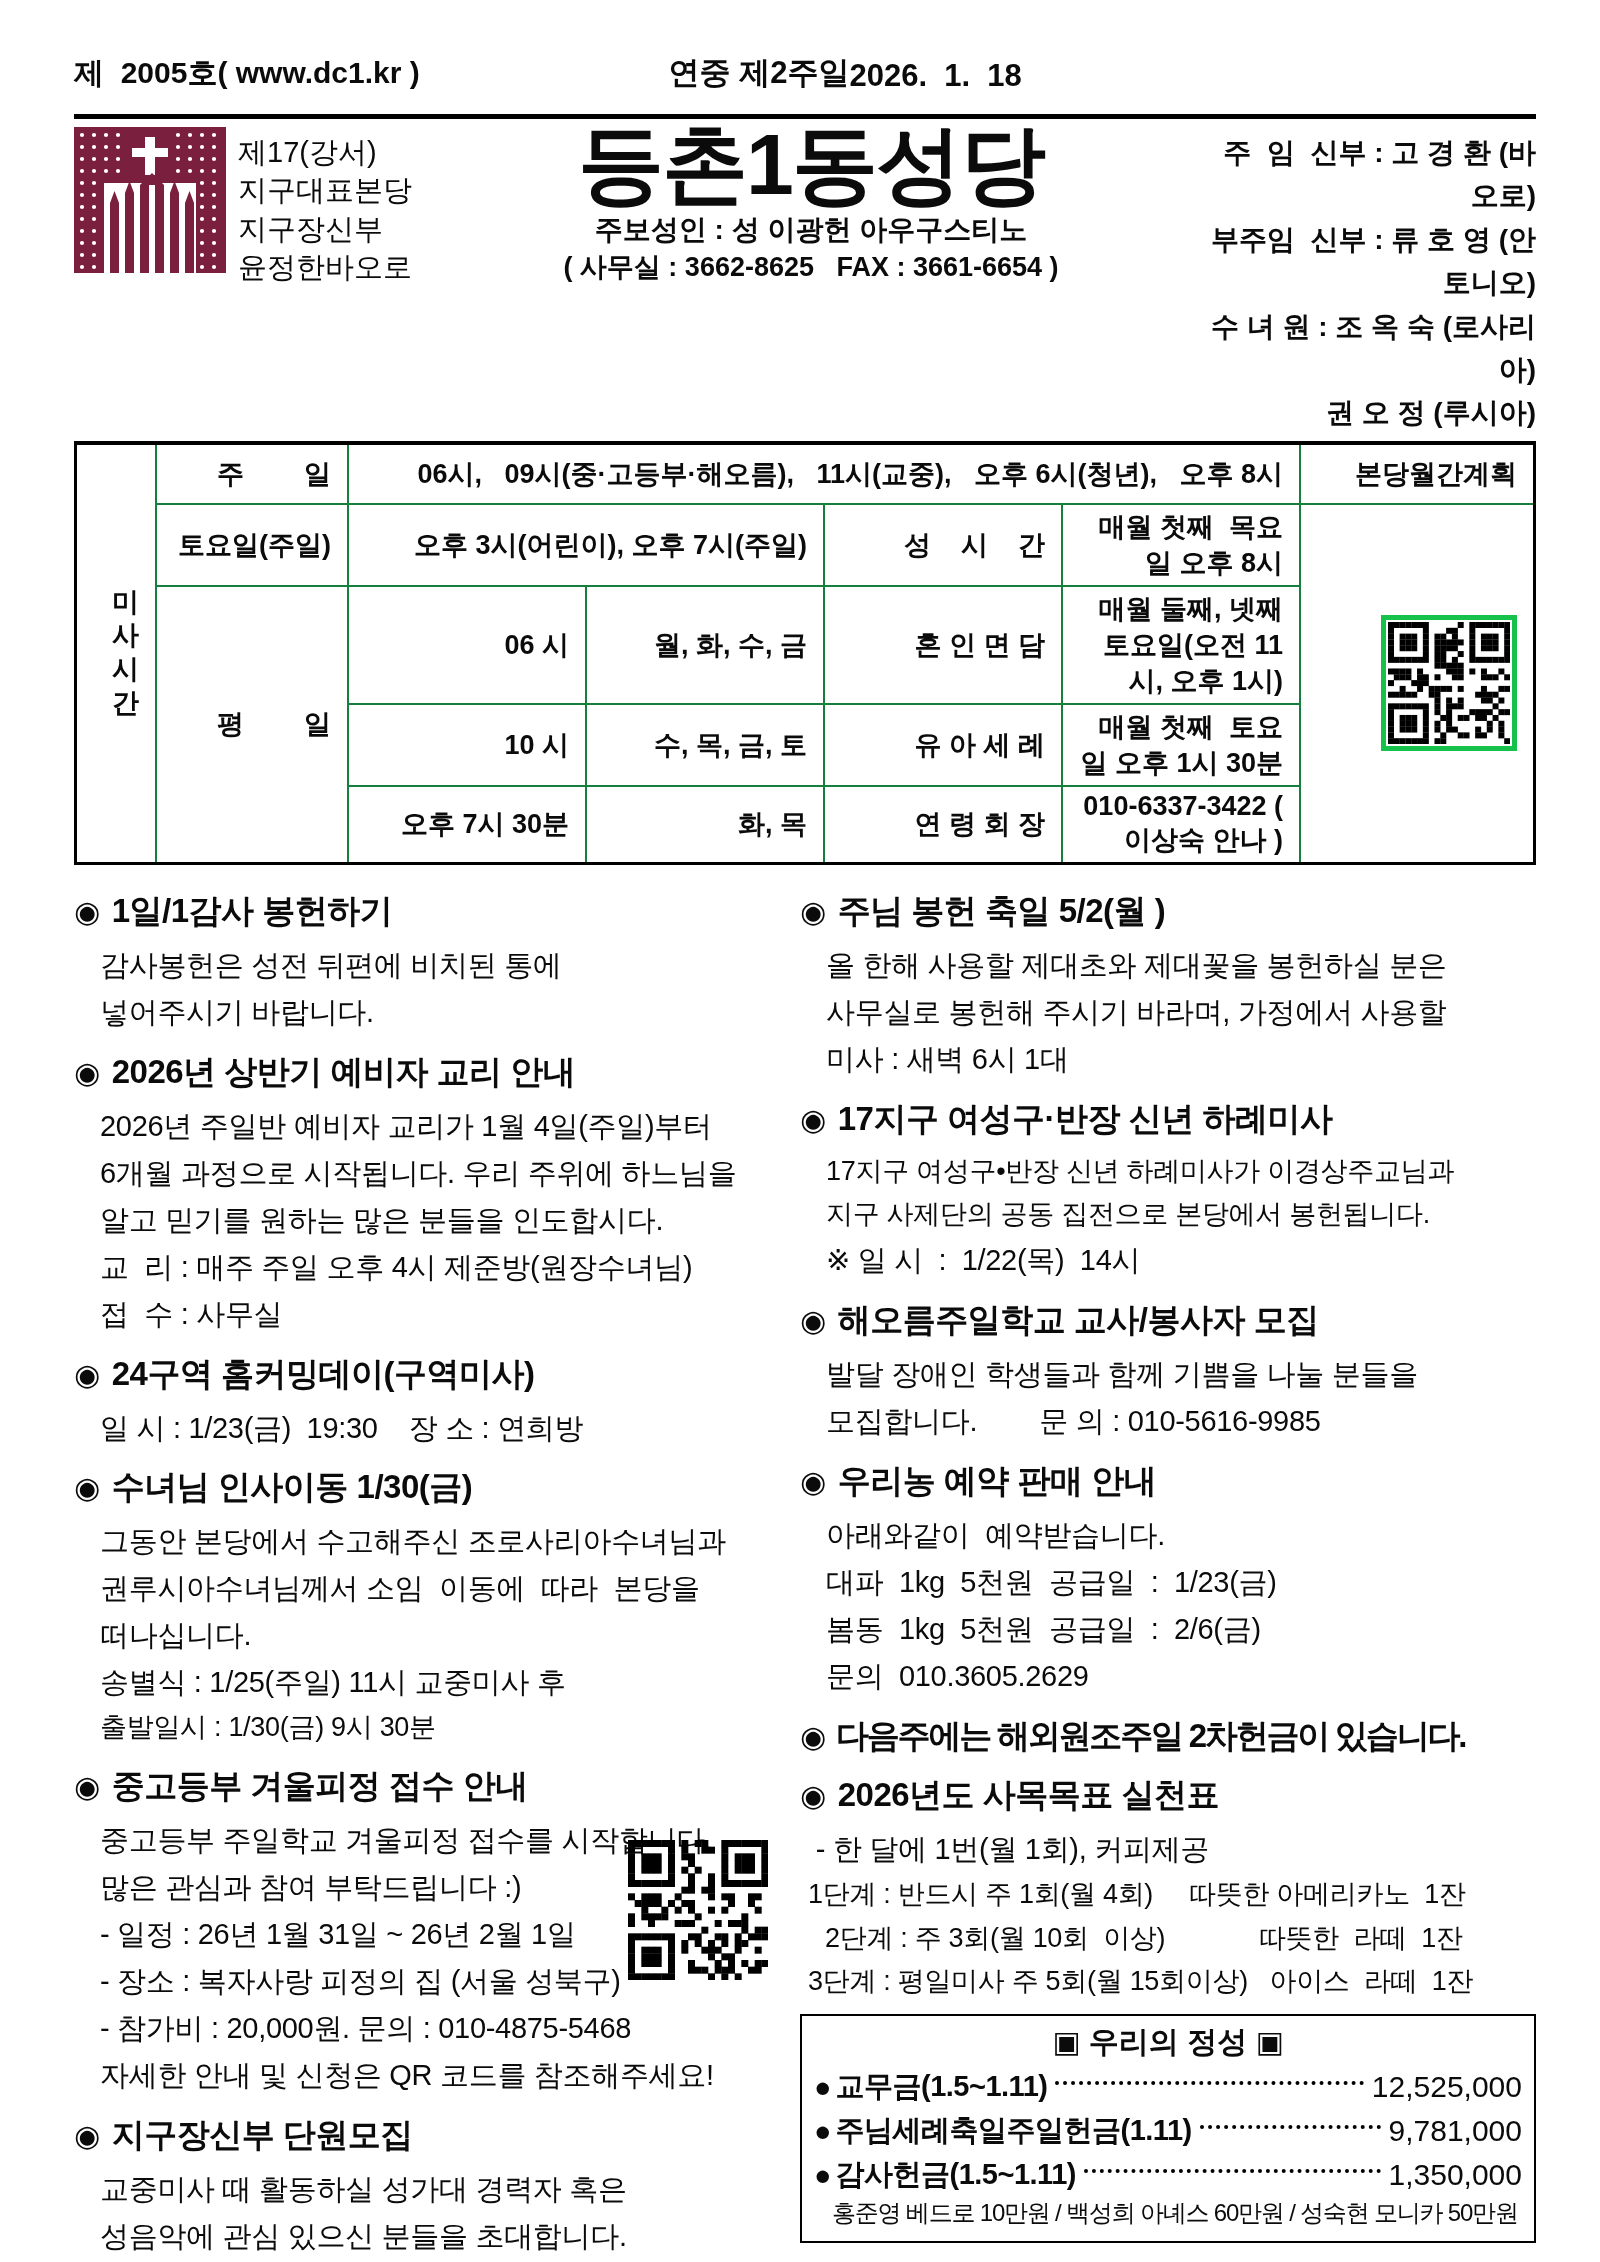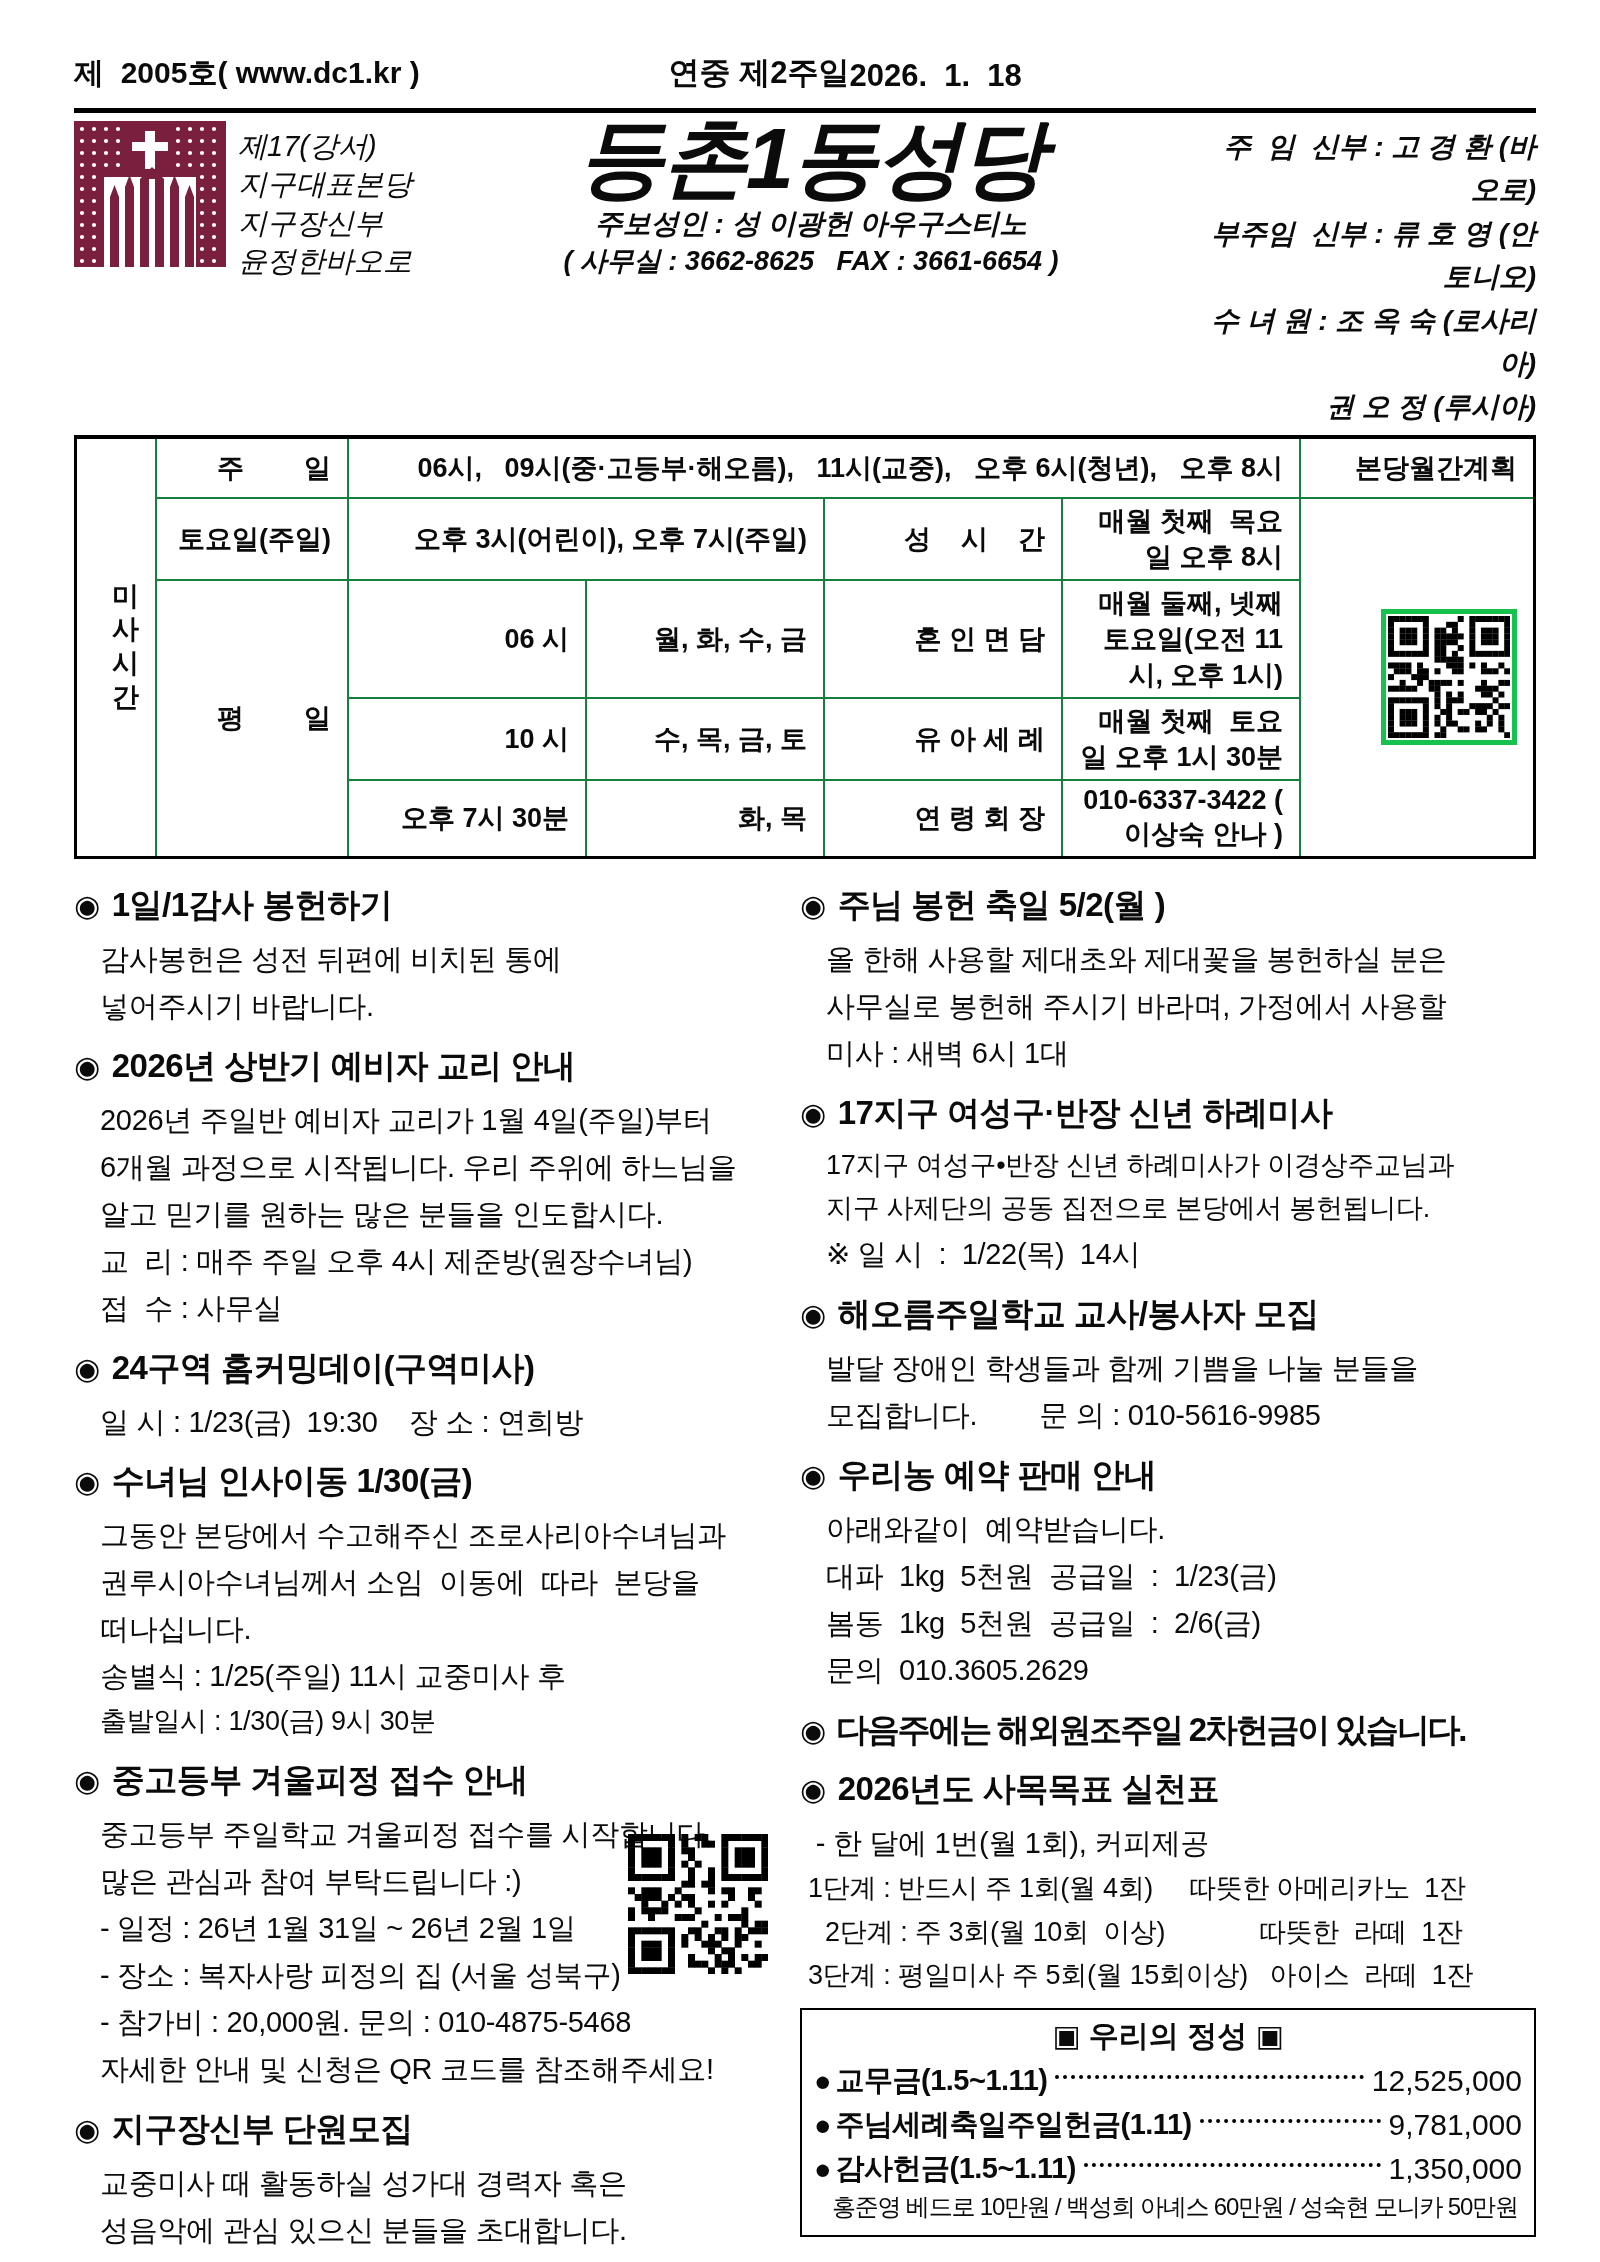--- a/index.html
+++ b/index.html
@@ -2,27 +2,27 @@
 <html><head>
 <meta charset="utf-8">
 <style>
   html,body{margin:0;padding:0;background:#ffffff;}
   body{width:1600px;height:2262px;overflow:hidden;color:#0b0b0b;
        font-family:"Liberation Sans","DejaVu Sans",sans-serif;}
   .page{padding:52px 64px 0 74px;}
   .pre{white-space:pre-wrap;}
 
   
-  .hdr{display:flex;align-items:flex-end;border-bottom:5px solid #000;padding-bottom:14px;}
+  .hdr{display:flex;align-items:flex-end;border-bottom:5px solid #000;padding-bottom:20px;}
   .hdr .l{flex:1;font-size:30px;font-weight:700;}
   .hdr .c{flex:0 0 auto;font-size:31px;font-weight:700;}
   .hdr .r{flex:1;text-align:left;font-size:31px;font-weight:700;padding-right:92px;}
 
   
-  .mast{display:flex;align-items:flex-start;margin-top:8px;font-style:italic;}
+  .mast{display:flex;align-items:flex-start;margin-top:8px;}
   .logo{flex:0 0 152px;}
   .dist{flex:0 0 178px;font-size:29px;font-weight:500;line-height:1.32;padding:6px 0 0 12px;}
   .mid{flex:1;text-align:center;}
   .big-title{font-size:86px;font-weight:800;letter-spacing:-2px;line-height:1.02;margin-top:-6px;}
   .patron{font-size:28px;font-weight:700;margin-top:2px;}
   .office{font-size:27px;font-weight:700;}
   .clergy{flex:0 0 330px;text-align:right;font-size:28px;font-weight:700;line-height:1.55;padding-top:4px;}
 
   
   table.mass{border-collapse:collapse;width:100%;margin-top:6px;table-layout:fixed;}

